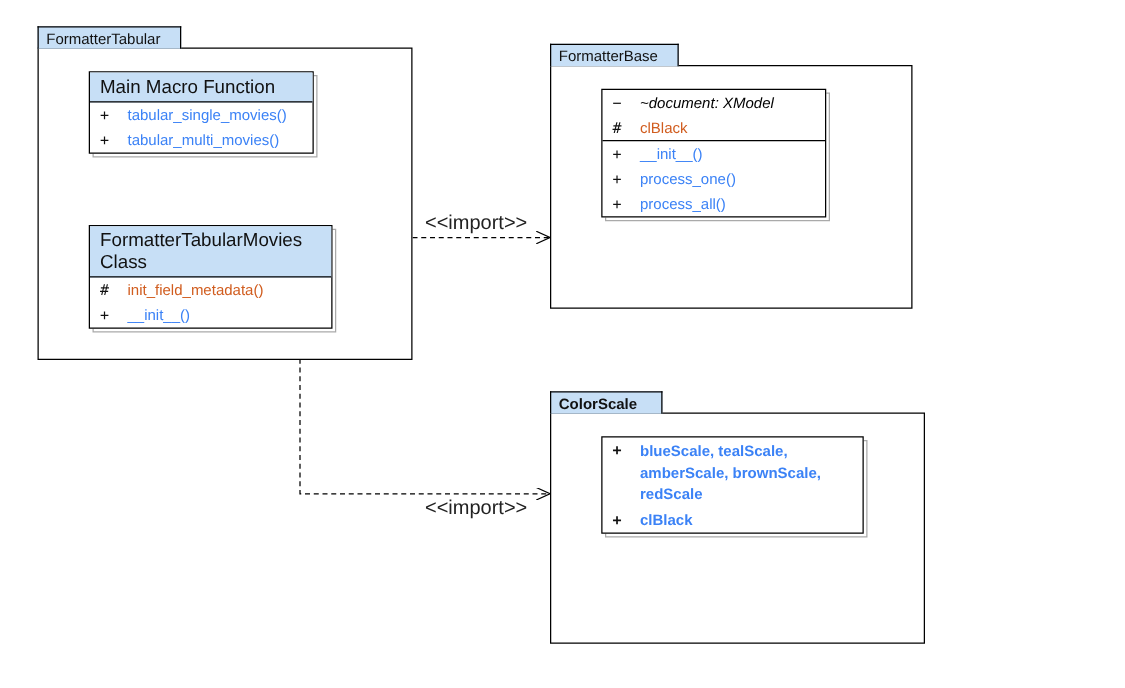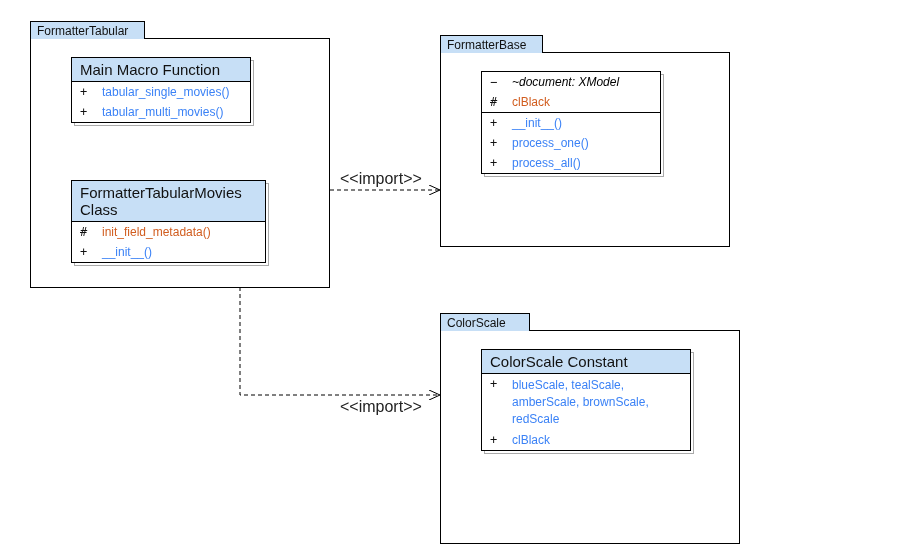--- a/index.html
+++ b/index.html
@@ -152,27 +152,26 @@
         <span class="memb">process_one()</span>
       </div>
       <div class="row">
         <span class="vis">+</span>
         <span class="memb">process_all()</span>
       </div>
     </div>
   </div>
 </div>
 
-<div class="pkg" style="left:440px; top:330px; width:300px; height:214px;">
+<div class="pkg" style="left:440px; top:330px; width:300px; height:185px;font-weight:bold;">
   <div class="tab">
     <span>ColorScale</span>
   </div>
 
   <div class="klass" style="left:40px; top:18px; width:210px;">
-    <div class="head">ColorScale Constant</div>
     <div class="sect">
       <div class="row">
         <span class="vis">+</span>
         <span class="memb" style="line-height:1.4">blueScale, tealScale, amberScale, brownScale, redScale</span>
       </div>
       <div class="row">
         <span class="vis">+</span>
         <span class="memb">clBlack</span>
       </div>
     </div>

